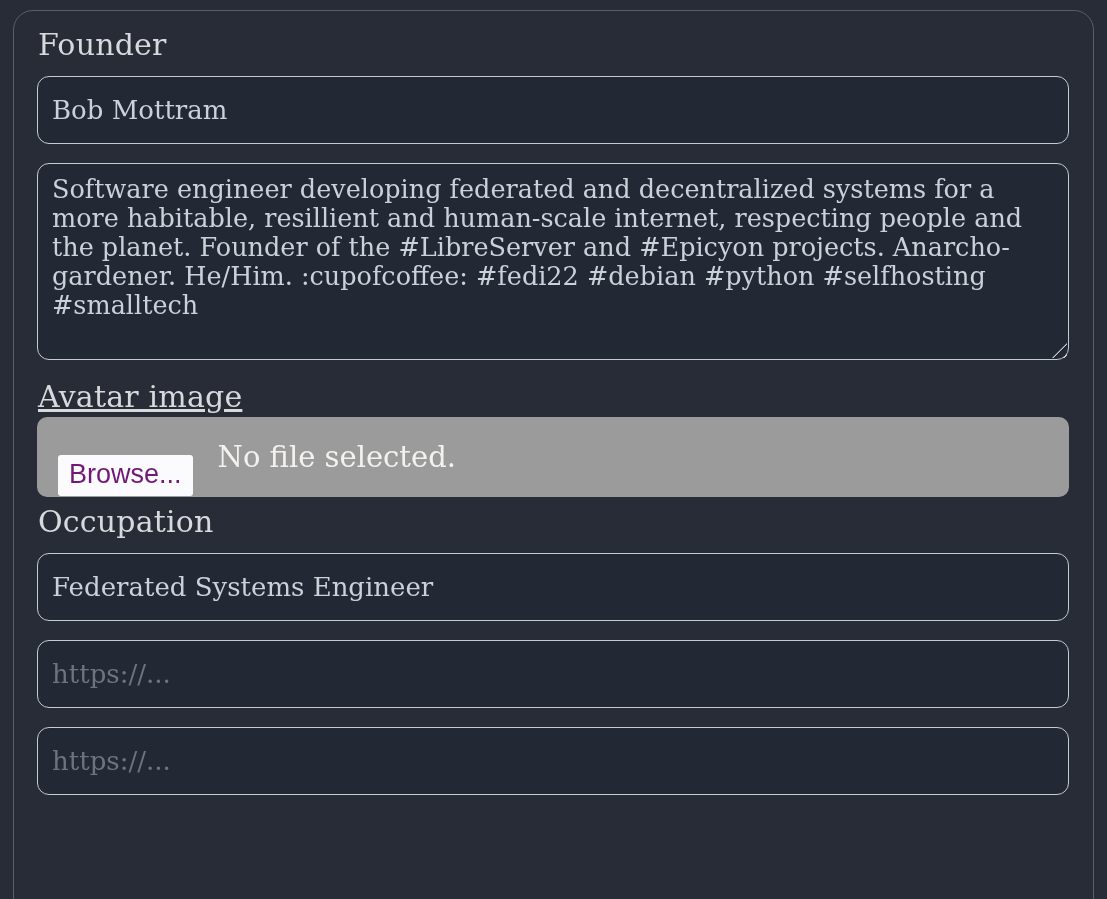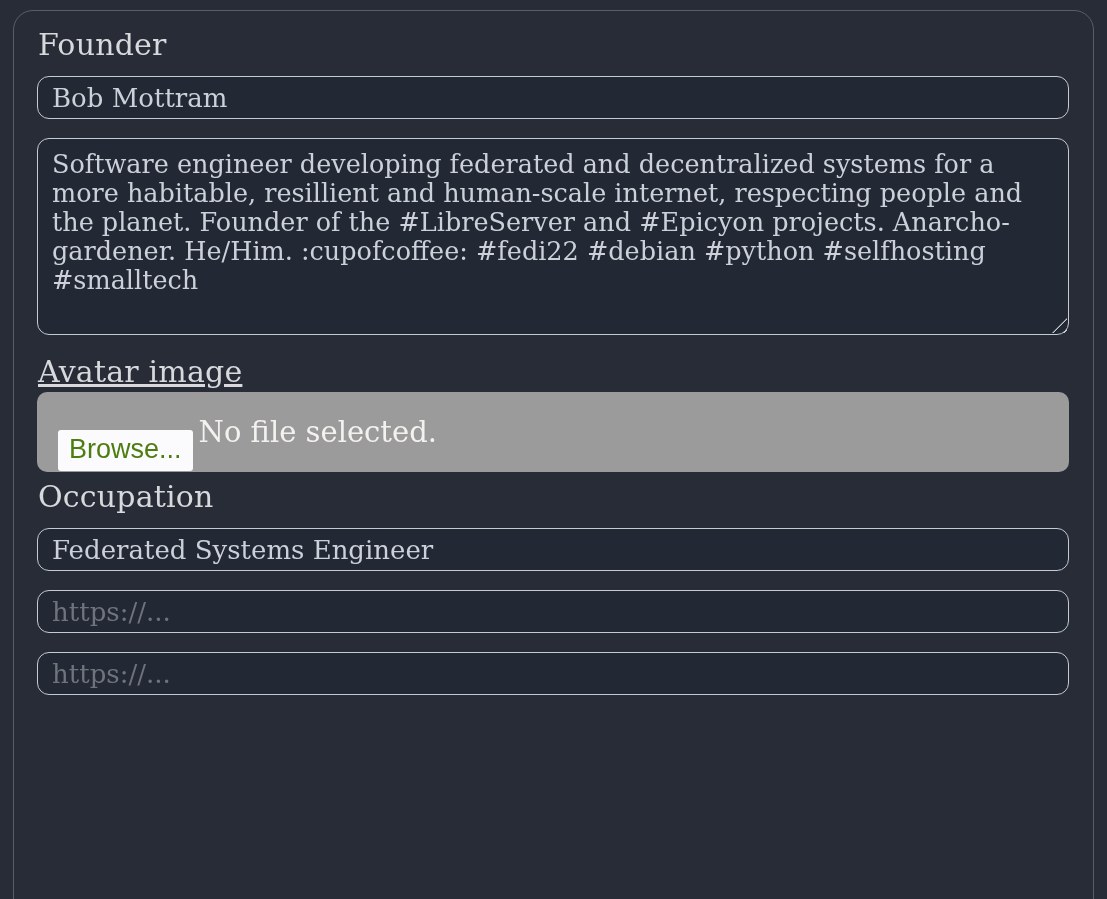--- a/index.html
+++ b/index.html
@@ -30,21 +30,21 @@
     font-size: 30px;
     line-height: 36px;
     color: #d7d9dd;
     margin: 0 0 13px 1px;
     letter-spacing: 0.2px;
   }
 
   .text-input {
     display: block;
     width: 100%;
-    height: 43px;
+    height: 68px;
     box-sizing: border-box;
     background: #222834;
     border: 1px solid #c6cad1;
     border-radius: 12px;
     color: #ccd1d9;
     font-family: "DejaVu Serif", serif;
     font-size: 26px;
     padding: 0 14px;
     outline: none;
     margin: 0 0 19px 0;
@@ -99,33 +99,33 @@
     box-sizing: border-box;
     background: #9b9b9b;
     border-radius: 10px;
     padding-left: 21px;
     margin: -5px 0 7px 0;
     cursor: pointer;
   }
   .browse-btn {
     font-family: "Liberation Sans", sans-serif;
     font-size: 27px;
-    color: #4d7c0f;
+    color: #701a75;
     background: #fbfafc;
     border: none;
     border-radius: 3px;
     padding: 4px 11px 6px 11px;
     cursor: pointer;
     margin-top: 36px;
   }
   .no-file {
     font-family: "DejaVu Serif", serif;
     font-size: 29px;
     color: #f4f2ef;
-    margin-left: 6px;
+    margin-left: 25px;
   }
 
   .avatar-label {
     margin-bottom: 7px;
     text-decoration: underline;
   }
 </style>
 </head>
 <body>
 

